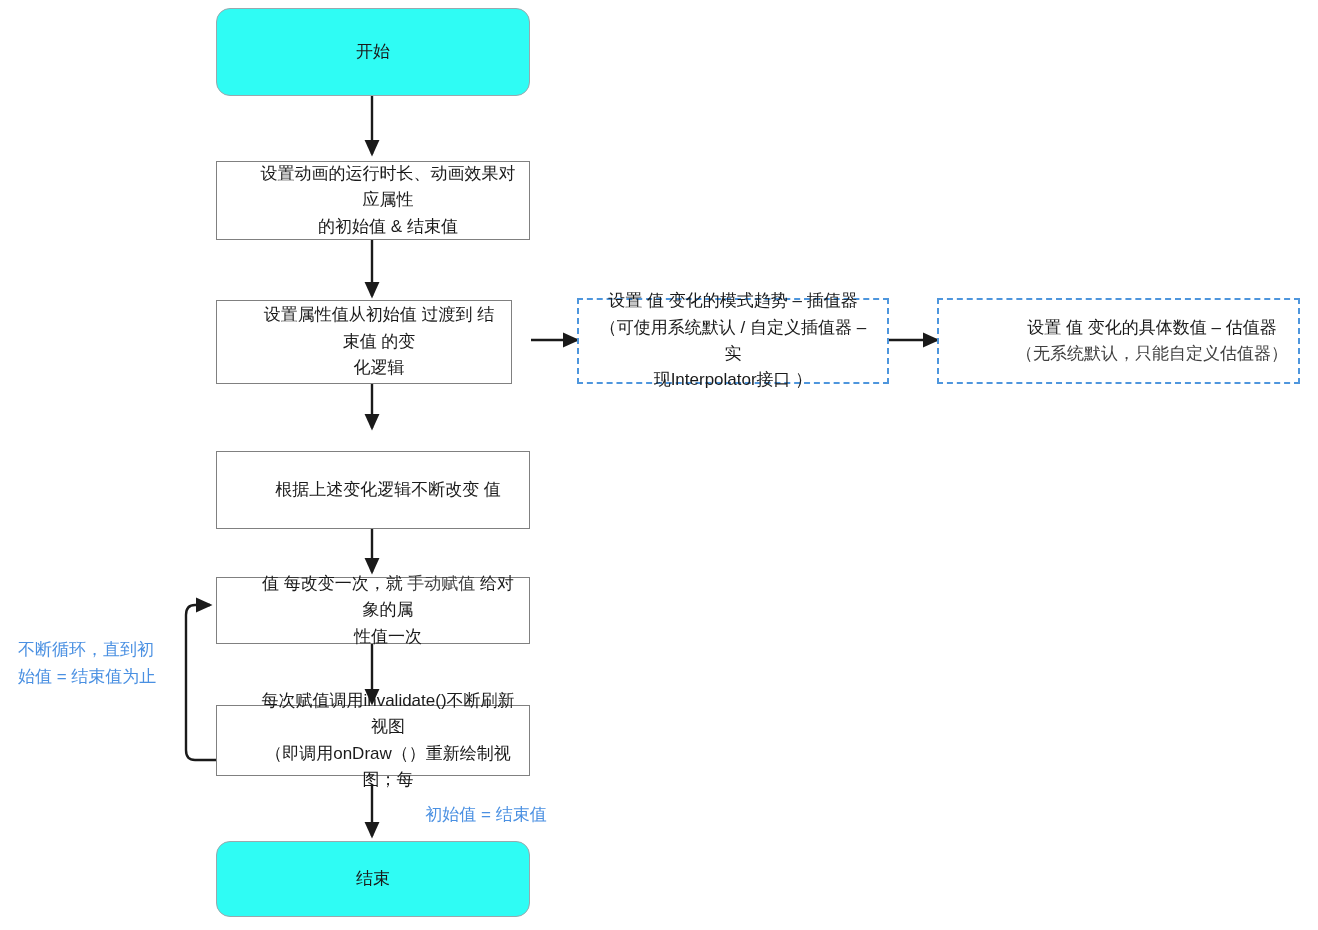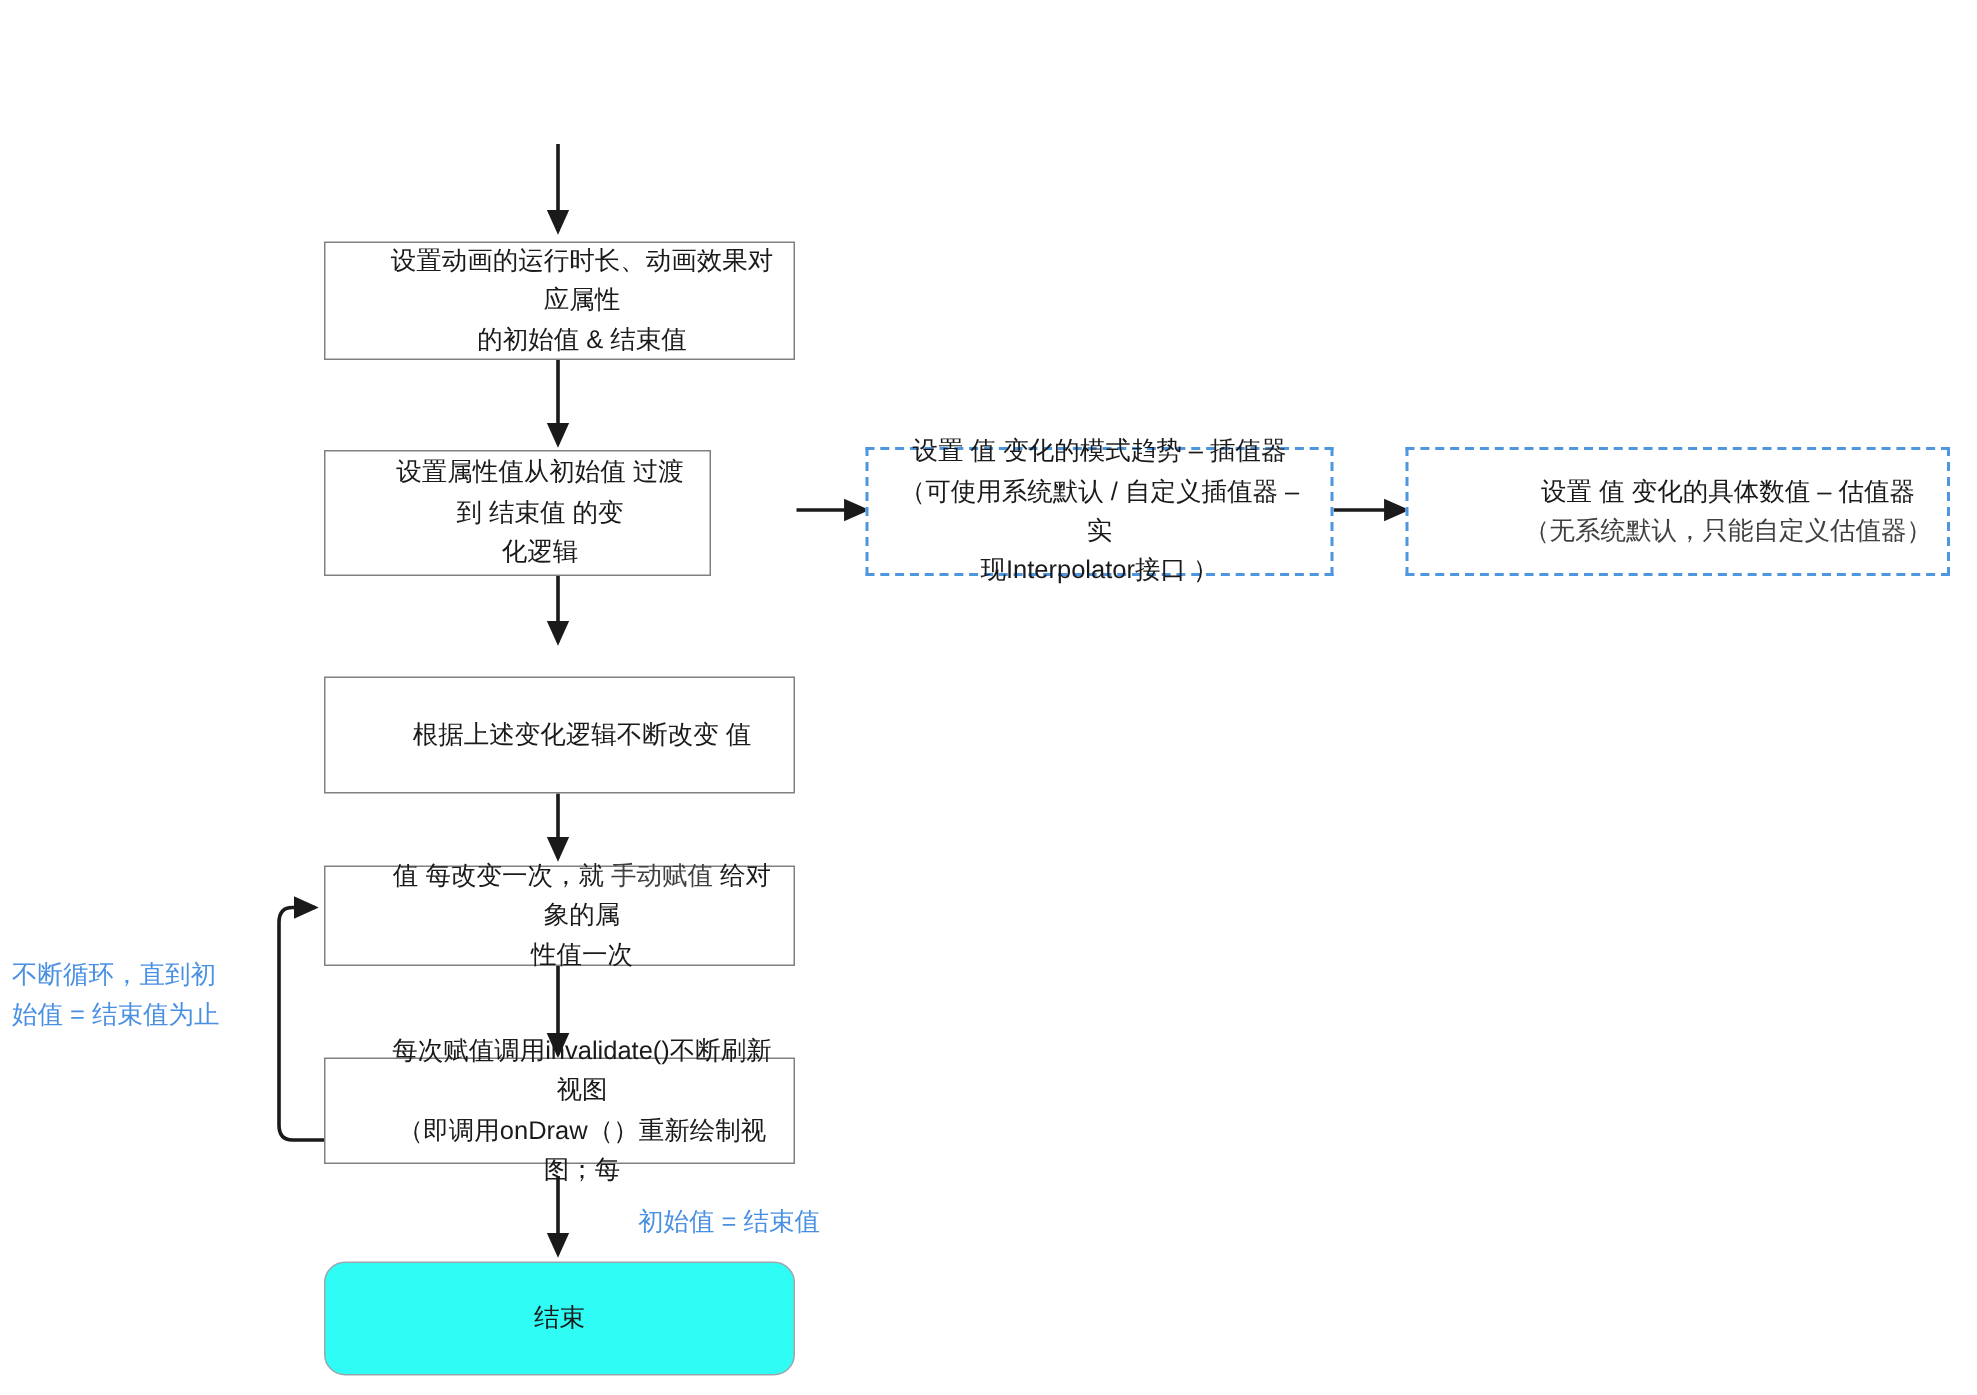--- a/index.html
+++ b/index.html
@@ -49,20 +49,21 @@
   }
   .note {
     position: absolute;
     color: #4a90e2;
     font-size: 17px;
     line-height: 1.6;
     text-align: center;
   }
   .note-left {
     text-align: left;
+    margin-left: 10px;
   }
   svg.edges {
     position: absolute;
     left: 0;
     top: 0;
     width: 1318px;
     height: 930px;
     pointer-events: none;
   }
 </style>
@@ -90,29 +91,32 @@
 
     <line x1="372" y1="511" x2="372" y2="572" stroke="#1a1a1a" stroke-width="2.4" marker-end="url(#arrow)"></line>
 
     <line x1="372" y1="644" x2="372" y2="703" stroke="#1a1a1a" stroke-width="2.4" marker-end="url(#arrow)"></line>
 
     <line x1="372" y1="784" x2="372" y2="836" stroke="#1a1a1a" stroke-width="2.4" marker-end="url(#arrow)"></line>
 
     <path d="M 216 760 L 195 760 Q 186 760 186 750 L 186 615 Q 186 605 195 605 L 210 605" fill="none" stroke="#1a1a1a" stroke-width="2.4" marker-end="url(#arrow)"></path>
   </svg>
 
+  <div class="node terminator" style="left:216px; top:8px; width:314px; height:88px;">
+    <span>开始</span>
+  </div>
 
   <div class="node process" style="left:216px; top:161px; width:314px; height:79px;">
     <div>
       <div>设置动画的运行时长、动画效果对应属性</div>
       <div>的初始值 &amp; 结束值</div>
     </div>
   </div>
 
-  <div class="node process" style="left:216px; top:300px; width:258px; height:84px;">
+  <div class="node process" style="left:216px; top:300px; width:296px; height:84px;">
     <div>
       <div>设置属性值从初始值 过渡到 结束值 的变</div>
       <div>化逻辑</div>
     </div>
   </div>
 
   <div class="node dashed" style="left:577px; top:298px; width:312px; height:86px;">
     <div>
       <div>设置 值 变化的模式趋势 – 插值器</div>
       <div>（可使用系统默认 / 自定义插值器 – 实</div>

